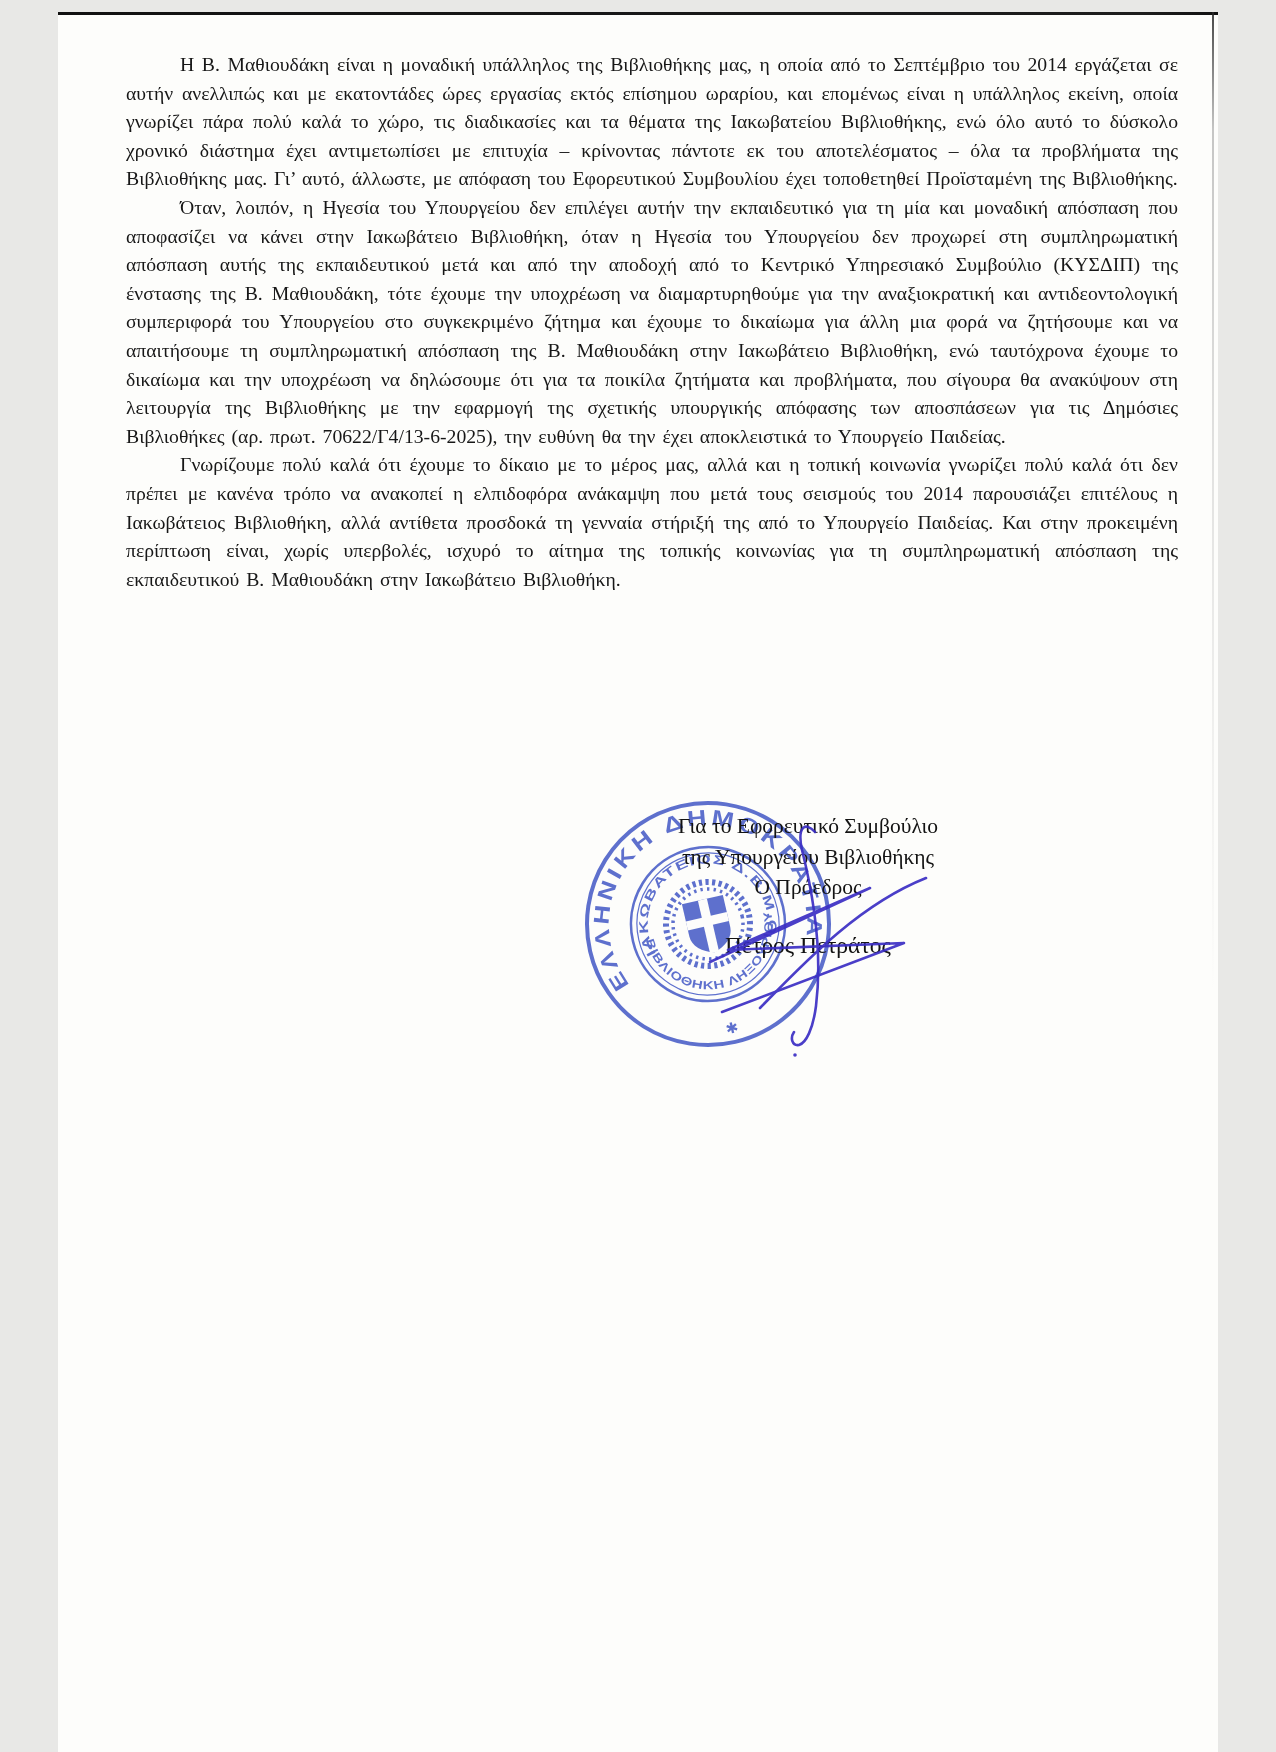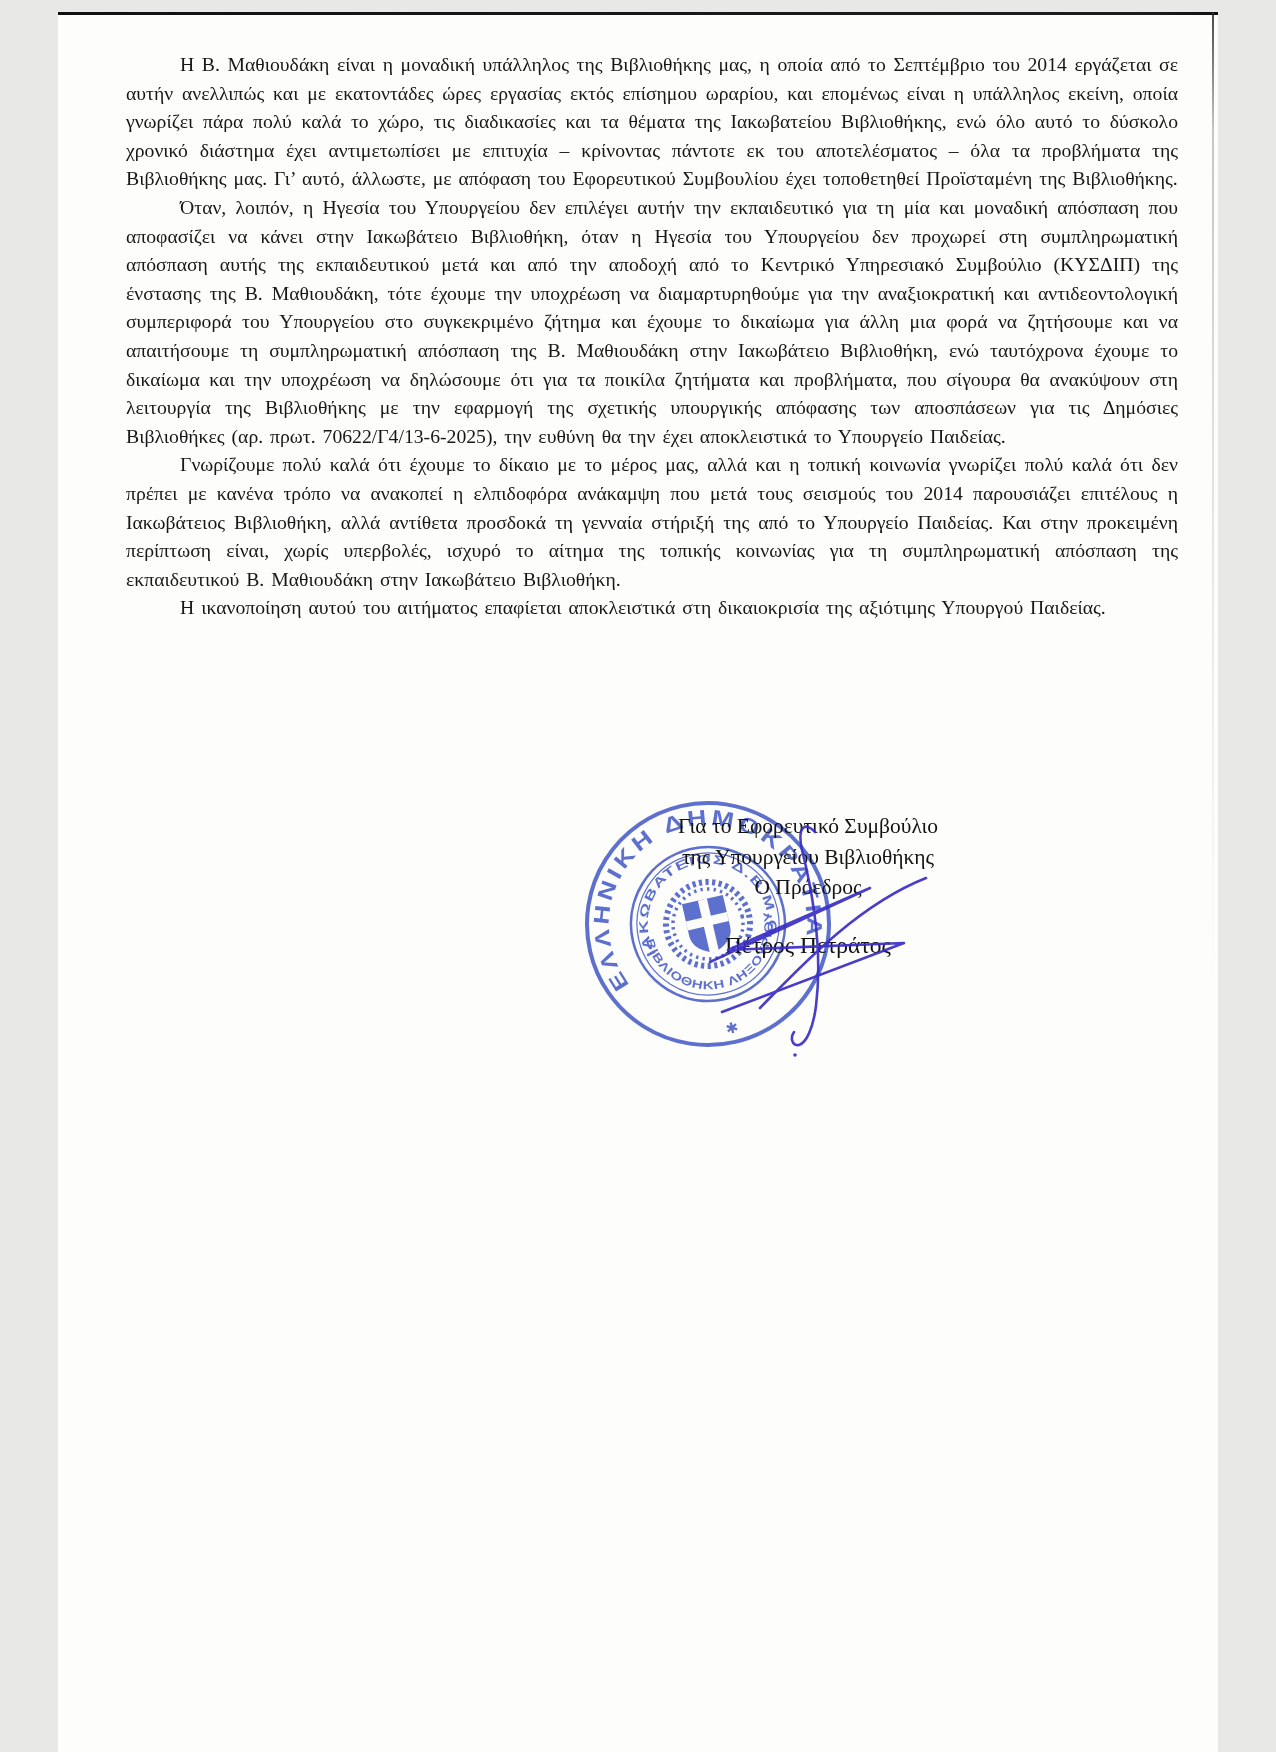--- a/index.html
+++ b/index.html
@@ -40,21 +40,20 @@
 
 <div class="page">
 
   <div class="scan-top-edge"></div>
   <div class="scan-right-edge"></div>
 
   <div class="body-text">
     <p>Η Β. Μαθιουδάκη είναι η μοναδική υπάλληλος της Βιβλιοθήκης μας, η οποία από το Σεπτέμβριο του 2014 εργάζεται σε αυτήν ανελλιπώς  και με εκατοντάδες ώρες εργασίας εκτός επίσημου ωραρίου, και επομένως είναι η υπάλληλος εκείνη, οποία γνωρίζει πάρα πολύ καλά το χώρο, τις διαδικασίες και τα θέματα της Ιακωβατείου Βιβλιοθήκης, ενώ όλο αυτό το δύσκολο χρονικό διάστημα έχει αντιμετωπίσει με επιτυχία – κρίνοντας πάντοτε εκ του αποτελέσματος – όλα τα προβλήματα της Βιβλιοθήκης μας. Γι’ αυτό, άλλωστε, με απόφαση του Εφορευτικού Συμβουλίου έχει τοποθετηθεί Προϊσταμένη της Βιβλιοθήκης.</p>
     <p>Όταν, λοιπόν, η Ηγεσία του Υπουργείου δεν επιλέγει αυτήν την εκπαιδευτικό για τη μία και μοναδική απόσπαση που αποφασίζει να κάνει στην Ιακωβάτειο Βιβλιοθήκη, όταν η Ηγεσία του Υπουργείου δεν προχωρεί στη συμπληρωματική απόσπαση αυτής της εκπαιδευτικού μετά και από την αποδοχή από το Κεντρικό Υπηρεσιακό Συμβούλιο (ΚΥΣΔΙΠ) της ένστασης της Β. Μαθιουδάκη, τότε έχουμε την υποχρέωση να διαμαρτυρηθούμε για την αναξιοκρατική και αντιδεοντολογική συμπεριφορά του Υπουργείου στο συγκεκριμένο ζήτημα και έχουμε το δικαίωμα για άλλη μια φορά να ζητήσουμε και να απαιτήσουμε τη συμπληρωματική απόσπαση της Β. Μαθιουδάκη στην Ιακωβάτειο Βιβλιοθήκη, ενώ ταυτόχρονα έχουμε το δικαίωμα και την υποχρέωση να δηλώσουμε ότι για τα ποικίλα ζητήματα και προβλήματα, που σίγουρα θα ανακύψουν στη λειτουργία της Βιβλιοθήκης με την εφαρμογή της σχετικής υπουργικής απόφασης των αποσπάσεων για τις Δημόσιες Βιβλιοθήκες (αρ. πρωτ. 70622/Γ4/13-6-2025), την ευθύνη θα την έχει αποκλειστικά το Υπουργείο Παιδείας.</p>
     <p>Γνωρίζουμε πολύ καλά ότι έχουμε το δίκαιο με το μέρος μας, αλλά και η τοπική κοινωνία γνωρίζει πολύ καλά ότι δεν πρέπει με κανένα τρόπο να ανακοπεί η ελπιδοφόρα ανάκαμψη που μετά τους σεισμούς του 2014 παρουσιάζει επιτέλους η Ιακωβάτειος Βιβλιοθήκη, αλλά αντίθετα προσδοκά τη γενναία στήριξή της από το Υπουργείο Παιδείας. Και στην προκειμένη περίπτωση είναι, χωρίς υπερβολές, ισχυρό το αίτημα της τοπικής κοινωνίας για τη συμπληρωματική απόσπαση της εκπαιδευτικού Β. Μαθιουδάκη στην Ιακωβάτειο Βιβλιοθήκη.</p>
-    <p>Η ικανοποίηση αυτού του αιτήματος επαφίεται αποκλειστικά στη δικαιοκρισία της  αξιότιμης Υπουργού Παιδείας.</p>
   </div>
 
   <svg class="stamp-svg" viewBox="-142 -142 284 284">
     <g transform="rotate(-13)" stroke="#3f55c5" fill="none" opacity="0.95">
       <circle cx="0" cy="0" r="121" stroke-width="4"></circle>
       <circle cx="0" cy="0" r="77" stroke-width="2.6"></circle>
       <circle cx="0" cy="0" r="71" stroke-width="1.2"></circle>
 
       <circle cx="0" cy="0" r="42" stroke-width="6" stroke-dasharray="3.2 3.4"></circle>
       <circle cx="0" cy="0" r="35" stroke-width="3.5" stroke-dasharray="2.4 4.2"></circle>

